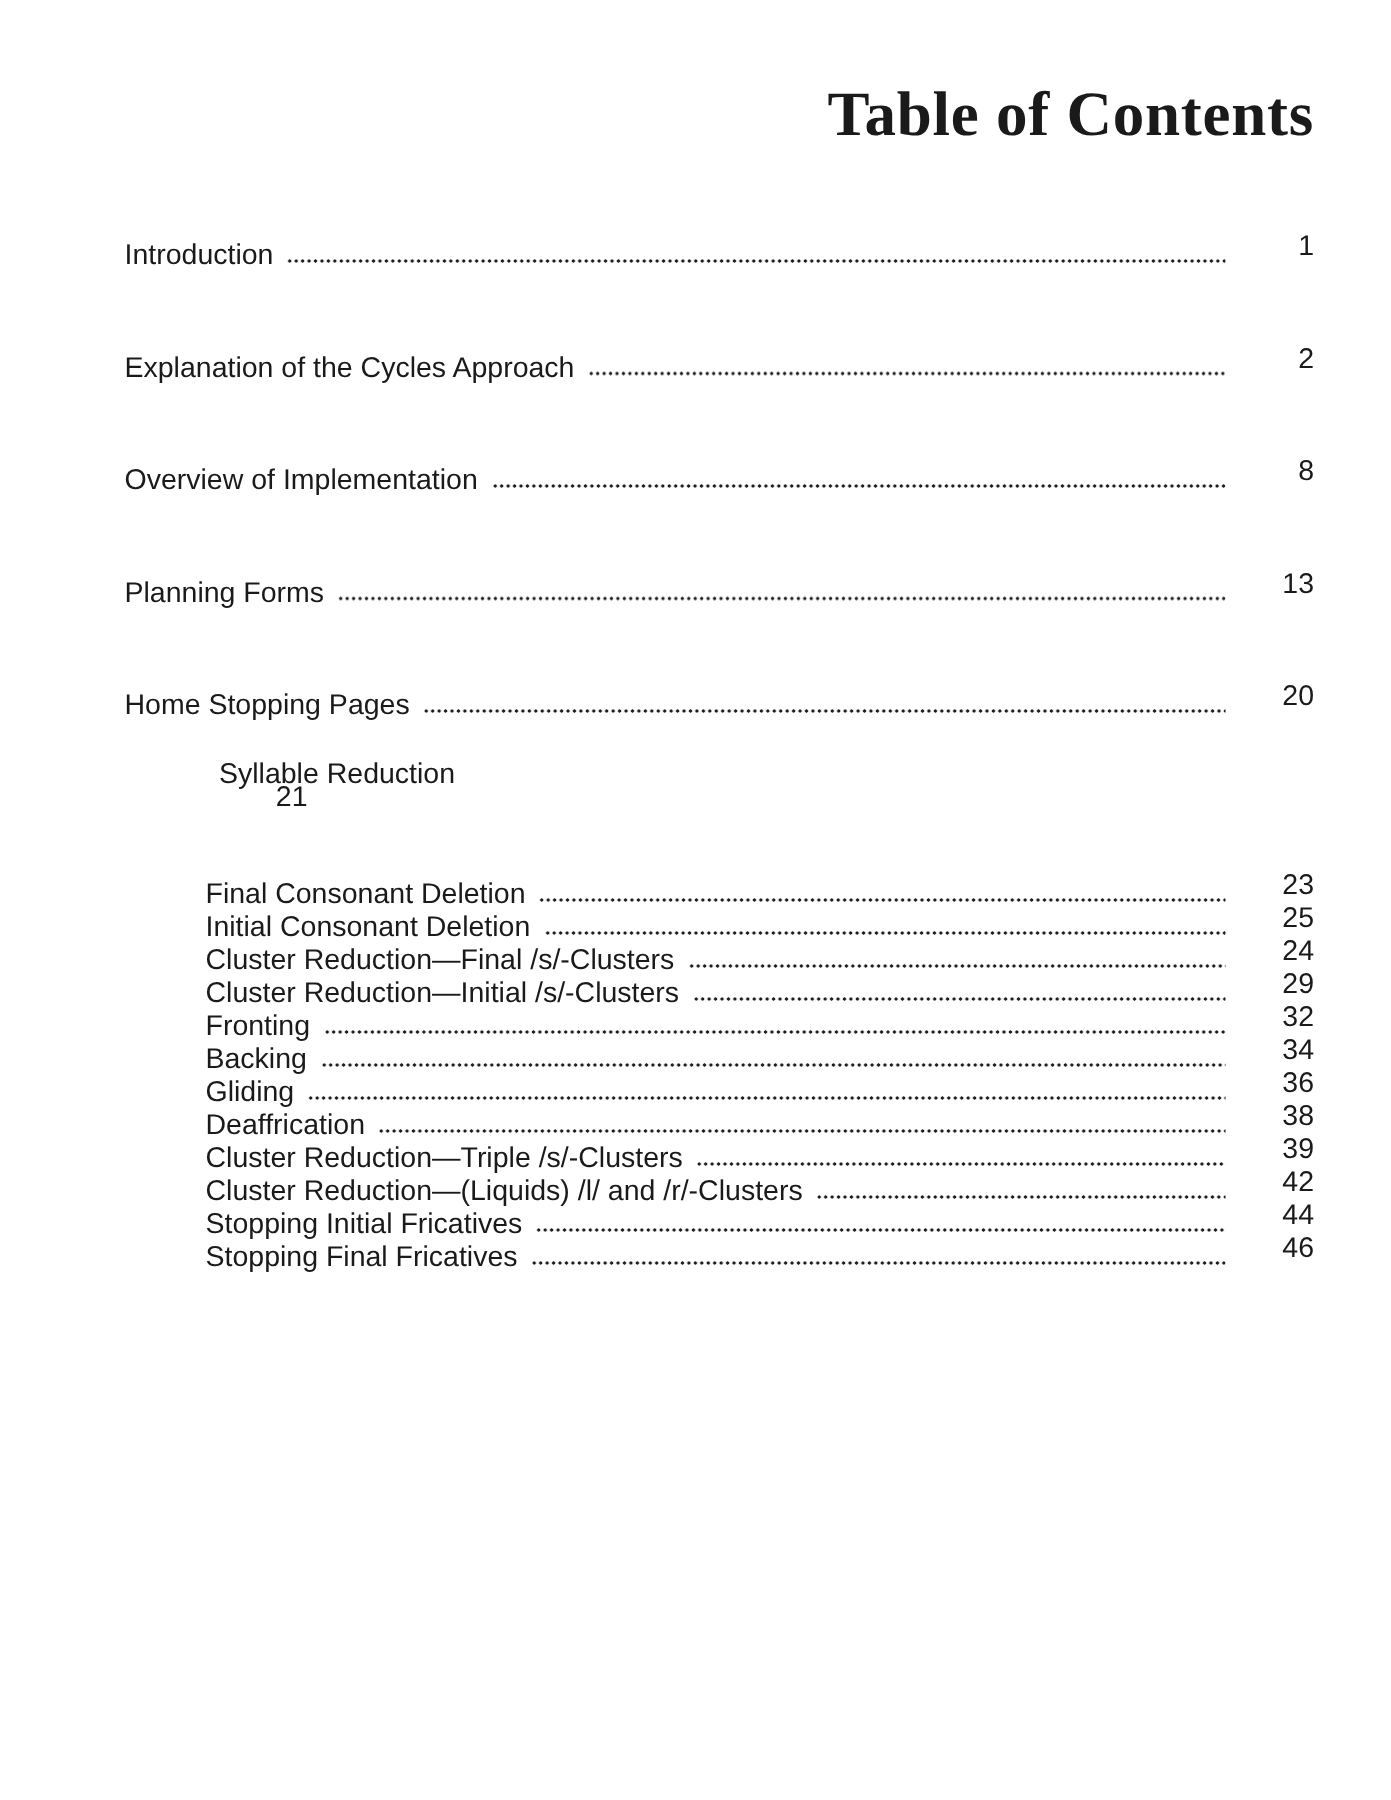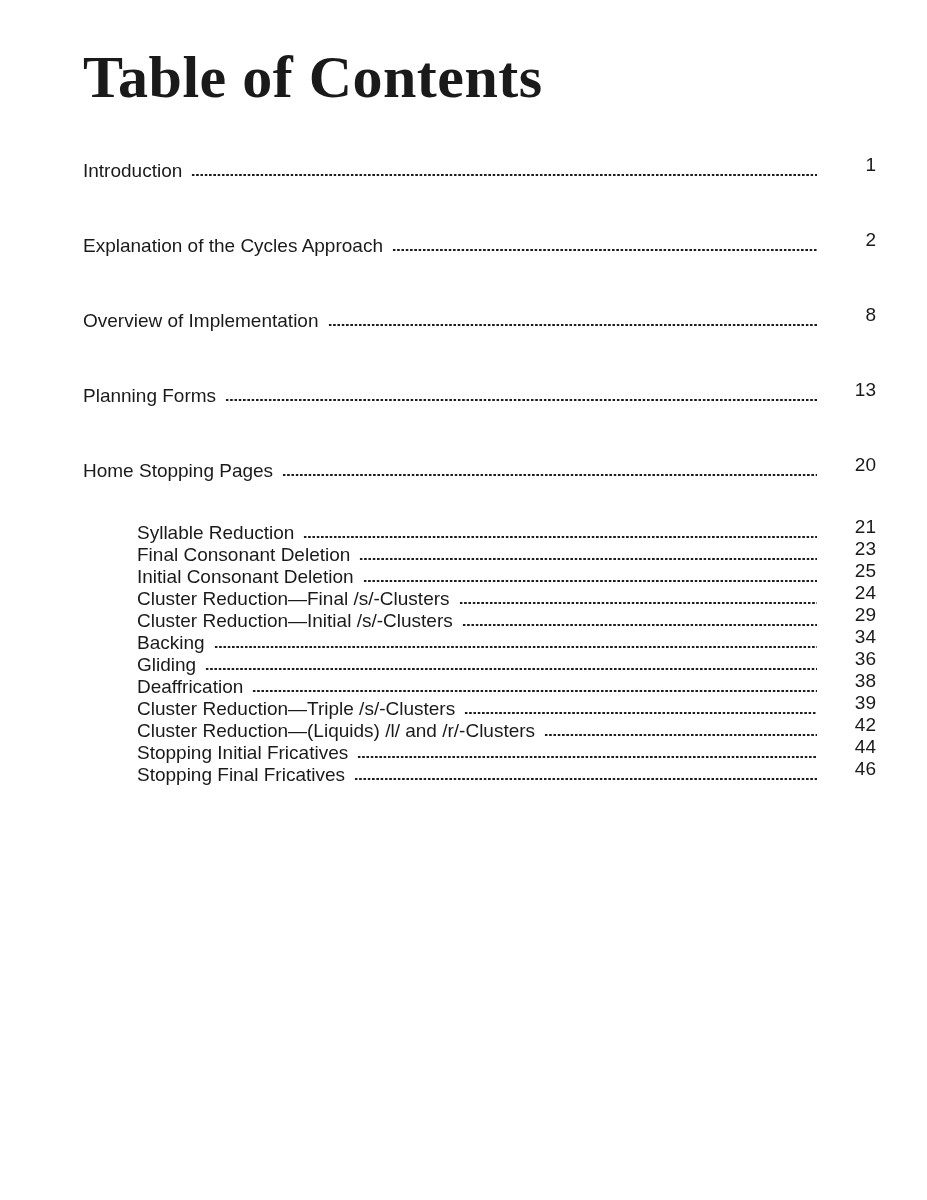--- a/index.html
+++ b/index.html
@@ -13,42 +13,42 @@
     height: 1200px;
     background: var(--paper, #ffffff);
     box-sizing: border-box;
     padding: 48px 51px 0 83px;
     overflow: hidden;
     font-family: "Liberation Sans", sans-serif;
     color: var(--ink, #1a1a1a);
   }
   .title {
     margin: 0;
-    text-align: left;
+    text-align: right;
     font-family: "Liberation Serif", serif;
     font-weight: 700;
-    font-size: 60px;
+    font-size: 42px;
     line-height: 58px;
     letter-spacing: 0.5px;
     color: var(--ink, #111111);
   }
   .toc {
     margin-top: 54px;
   }
   .row {
     display: flex;
     align-items: baseline;
     font-size: 19px;
     line-height: 22px;
   }
   .row.lvl1 { padding-left: 54px; }
   
   .row.lvl0 { margin-top: 53px; }
   .row.lvl1 { margin-top: 0; }
-  .row.lvl0 + .row.lvl1 { margin-top: 40px; }
+  .row.lvl0 + .row.lvl1 { margin-top: 24px; flex-direction: column; }
   .row.lvl1 + .row.lvl0 { margin-top: 56px; }
   .toc .row:first-child { margin-top: 16px; }
 
   .label {
     white-space: nowrap;
     color: var(--ink, #1a1a1a);
   }
   .leader {
     flex: 1;
     height: 4.5px;
@@ -119,20 +119,25 @@
       <span class="label">Cluster Reduction—Final /s/-Clusters</span>
       <span class="leader"></span>
       <span class="pagenum">24</span>
     </div>
       <div class="row lvl1">
       <span class="label">Cluster Reduction—Initial /s/-Clusters</span>
       <span class="leader"></span>
       <span class="pagenum">29</span>
     </div>
       <div class="row lvl1">
+      <span class="label">Fronting</span>
+      <span class="leader"></span>
+      <span class="pagenum">32</span>
+    </div>
+      <div class="row lvl1">
       <span class="label">Backing</span>
       <span class="leader"></span>
       <span class="pagenum">34</span>
     </div>
       <div class="row lvl1">
       <span class="label">Gliding</span>
       <span class="leader"></span>
       <span class="pagenum">36</span>
     </div>
       <div class="row lvl1">

